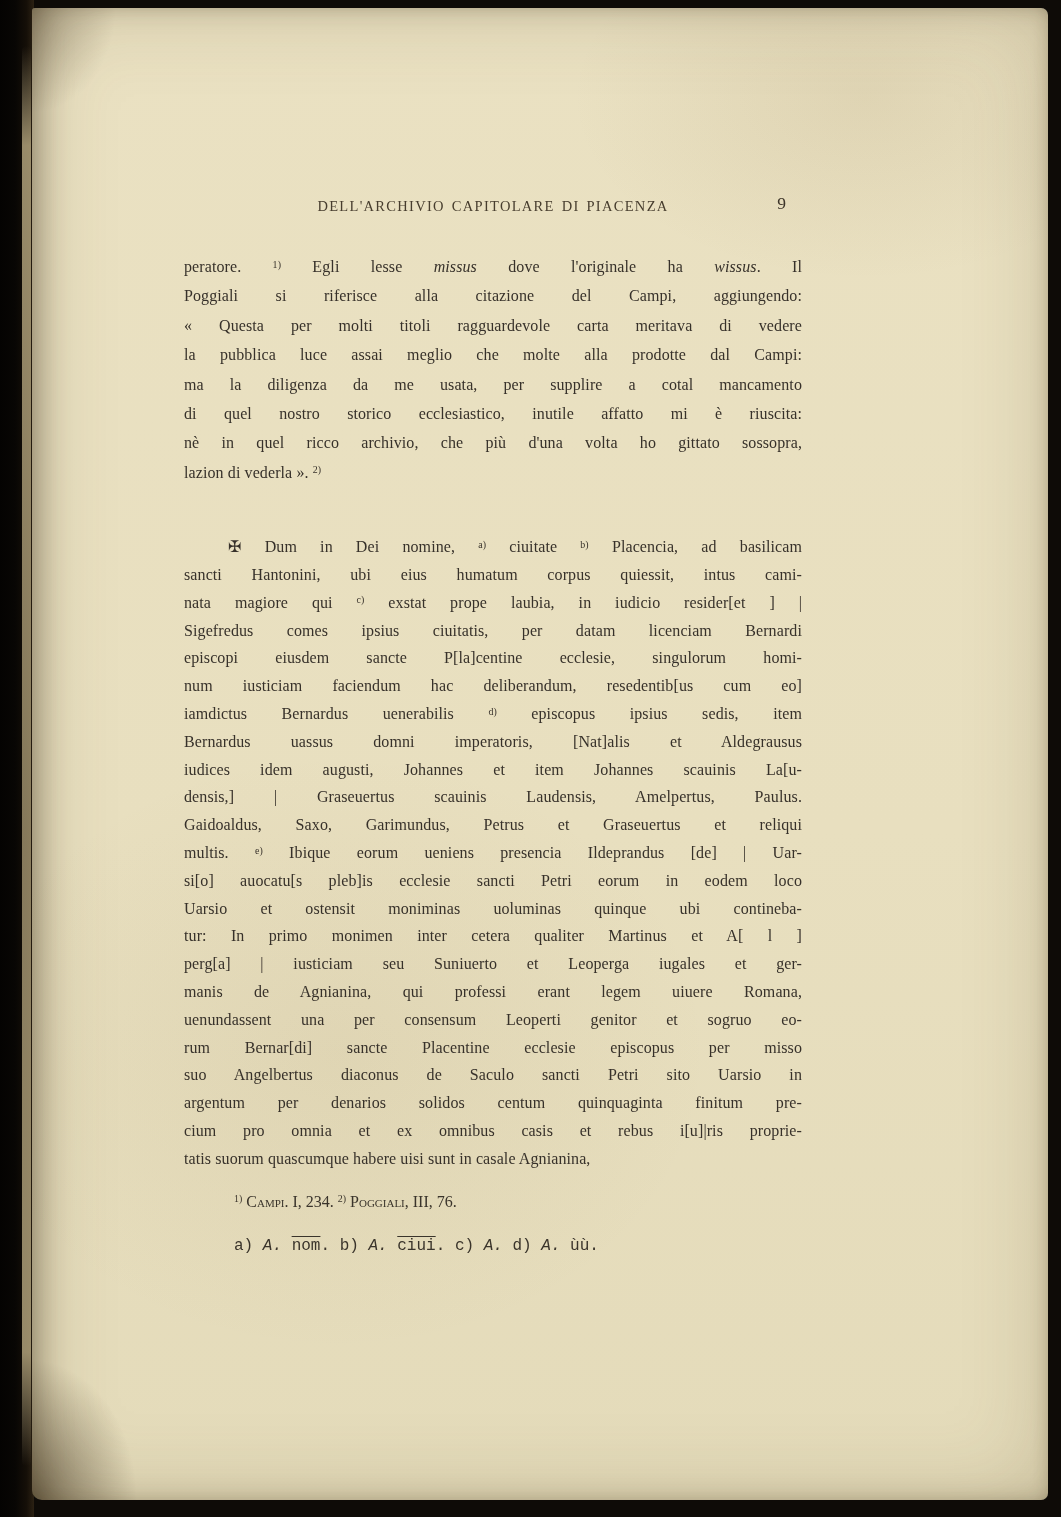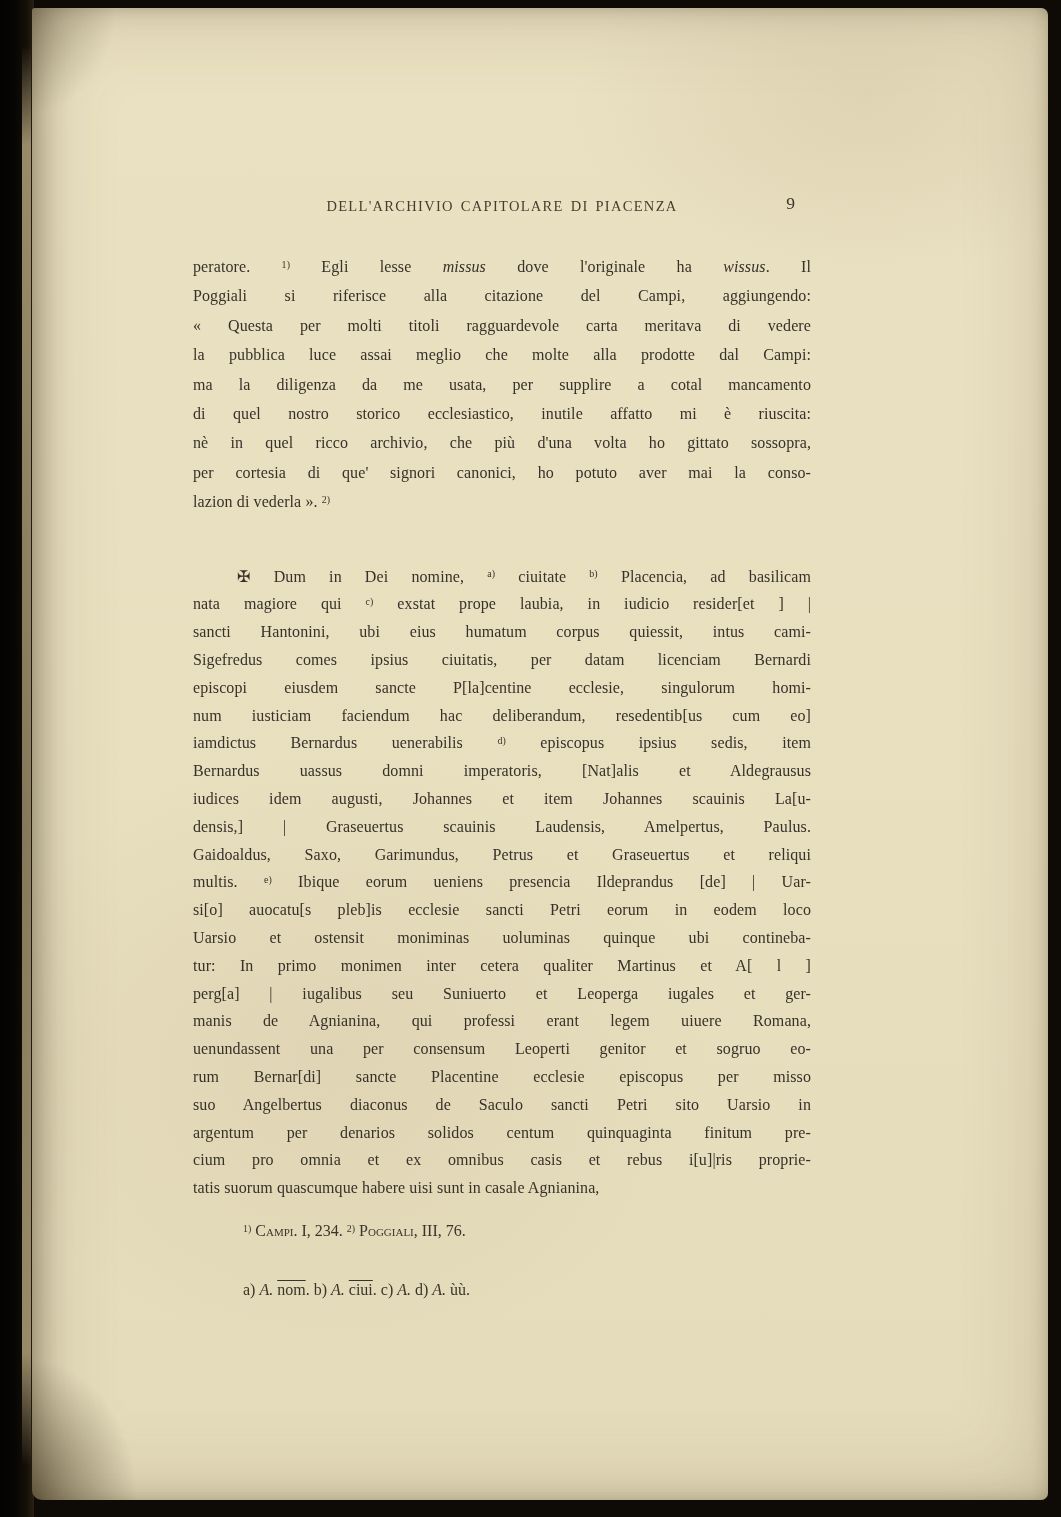--- a/index.html
+++ b/index.html
@@ -28,21 +28,20 @@
       radial-gradient(120px 150px at 0% 0%, rgba(44,31,14,0.30), rgba(44,31,14,0) 70%),
       radial-gradient(420px 260px at 82% 6%, rgba(128,102,56,0.10), rgba(0,0,0,0) 70%),
       radial-gradient(500px 400px at 30% 70%, rgba(126,100,52,0.07), rgba(0,0,0,0) 75%),
       linear-gradient(180deg,#eae1c2 0%,#e8dfbf 55%,#e4dbba 100%);
     box-shadow:
       inset 0 0 85px rgba(92,72,38,0.22),
       inset 16px 0 34px -14px rgba(48,36,17,0.5),
       inset -6px 0 20px -10px rgba(70,54,26,0.35);
     padding-top:190px;
     box-sizing:border-box;
-    padding-left:9px;
   }
   .column{
     margin-left:152px;width:618px;position:relative;
   }
   .header-row{
     position:relative;height:18px;
   }
   .running-head{
     text-align:center;
     font-size:14.5px;
@@ -60,21 +59,21 @@
   }
   .para-0{line-height:29.4px;margin-top:36px;}
   .para-1{line-height:27.8px;margin-top:46px;}
   .para-1 .line:first-child{text-indent:44px;}
   .line{text-align:justify;text-align-last:justify;letter-spacing:0.1px;}
   .line.last{text-align-last:left;}
   sup{font-size:0.62em;line-height:0;position:relative;top:-0.45em;vertical-align:baseline;}
   .ov{text-decoration:overline;}
   .footnotes{margin-top:20px;margin-left:50px;color:#3a342b;}
   .fn{font-size:16px;}
-  .fn + .fn{margin-top:41px;}
+  .fn + .fn{margin-top:26px;font-family:Liberation Mono, monospace;}
   .fn.small-caps{font-variant:small-caps;}
 </style>
 </head>
 <body>
 
 <div class="scan">
   <div class="spine"></div>
   <div class="page-edge"></div>
   <div class="page">
     <div class="column">
@@ -84,40 +83,39 @@
       </div>
       <div id="paragraphs">
           <div class="para para-0">
             <div class="line">peratore. <sup>1)</sup> Egli lesse <i>missus</i> dove l'originale ha <i>wissus</i>. Il</div>
             <div class="line">Poggiali si riferisce alla citazione del Campi, aggiungendo:</div>
             <div class="line">« Questa per molti titoli ragguardevole carta meritava di vedere</div>
             <div class="line">la pubblica luce assai meglio che molte alla prodotte dal Campi:</div>
             <div class="line">ma la diligenza da me usata, per supplire a cotal mancamento</div>
             <div class="line">di quel nostro storico ecclesiastico, inutile affatto mi è riuscita:</div>
             <div class="line">nè in quel ricco archivio, che più d'una volta ho gittato sossopra,</div>
-            <div class="line">per cortesia di que' signori canonici, ho potuto aver mai la conso-</div>
             <div class="line last">lazion di vederla ». <sup>2)</sup></div>
           </div>
           <div class="para para-1">
             <div class="line">✠ Dum in Dei nomine, <sup>a)</sup> ciuitate <sup>b)</sup> Placencia, ad basilicam</div>
+            <div class="line">sancti Hantonini, ubi eius humatum corpus quiessit, intus cami-</div>
             <div class="line">nata magiore qui <sup>c)</sup> exstat prope laubia, in iudicio resider[et ] |</div>
-            <div class="line">sancti Hantonini, ubi eius humatum corpus quiessit, intus cami-</div>
             <div class="line">Sigefredus comes ipsius ciuitatis, per datam licenciam Bernardi</div>
             <div class="line">episcopi eiusdem sancte P[la]centine ecclesie, singulorum homi-</div>
             <div class="line">num iusticiam faciendum hac deliberandum, resedentib[us cum eo]</div>
             <div class="line">iamdictus Bernardus uenerabilis <sup>d)</sup> episcopus ipsius sedis, item</div>
             <div class="line">Bernardus uassus domni imperatoris, [Nat]alis et Aldegrausus</div>
             <div class="line">iudices idem augusti, Johannes et item Johannes scauinis La[u-</div>
             <div class="line">densis,] | Graseuertus scauinis Laudensis, Amelpertus, Paulus.</div>
             <div class="line">Gaidoaldus, Saxo, Garimundus, Petrus et Graseuertus et reliqui</div>
             <div class="line">multis. <sup>e)</sup> Ibique eorum ueniens presencia Ildeprandus [de] | Uar-</div>
             <div class="line">si[o] auocatu[s pleb]is ecclesie sancti Petri eorum in eodem loco</div>
             <div class="line">Uarsio et ostensit moniminas uoluminas quinque ubi contineba-</div>
             <div class="line">tur: In primo monimen inter cetera qualiter Martinus et A[ l ]</div>
-            <div class="line">perg[a] | iugalibus seu Suniuerto et Leoperga iugales et ger-</div>
+            <div class="line">perg[a] | iusticiam seu Suniuerto et Leoperga iugales et ger-</div>
             <div class="line">manis de Agnianina, qui professi erant legem uiuere Romana,</div>
             <div class="line">uenundassent una per consensum Leoperti genitor et sogruo eo-</div>
             <div class="line">rum Bernar[di] sancte Placentine ecclesie episcopus per misso</div>
             <div class="line">suo Angelbertus diaconus de Saculo sancti Petri sito Uarsio in</div>
             <div class="line">argentum per denarios solidos centum quinquaginta finitum pre-</div>
             <div class="line">cium pro omnia et ex omnibus casis et rebus i[u]|ris proprie-</div>
             <div class="line last">tatis suorum quascumque habere uisi sunt in casale Agnianina,</div>
           </div>
         </div>
       <div class="footnotes" id="footnotes">

